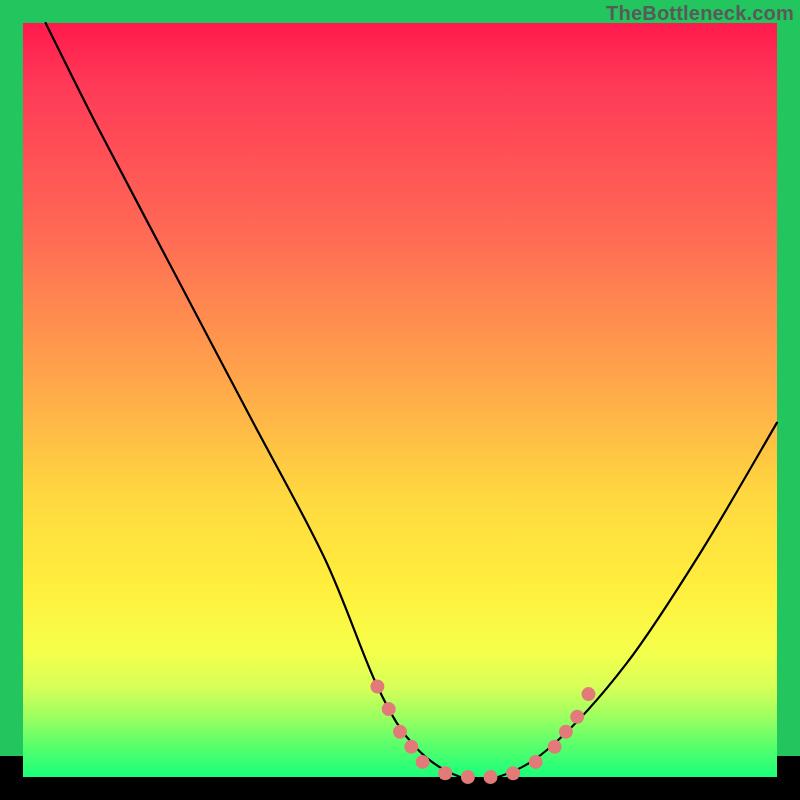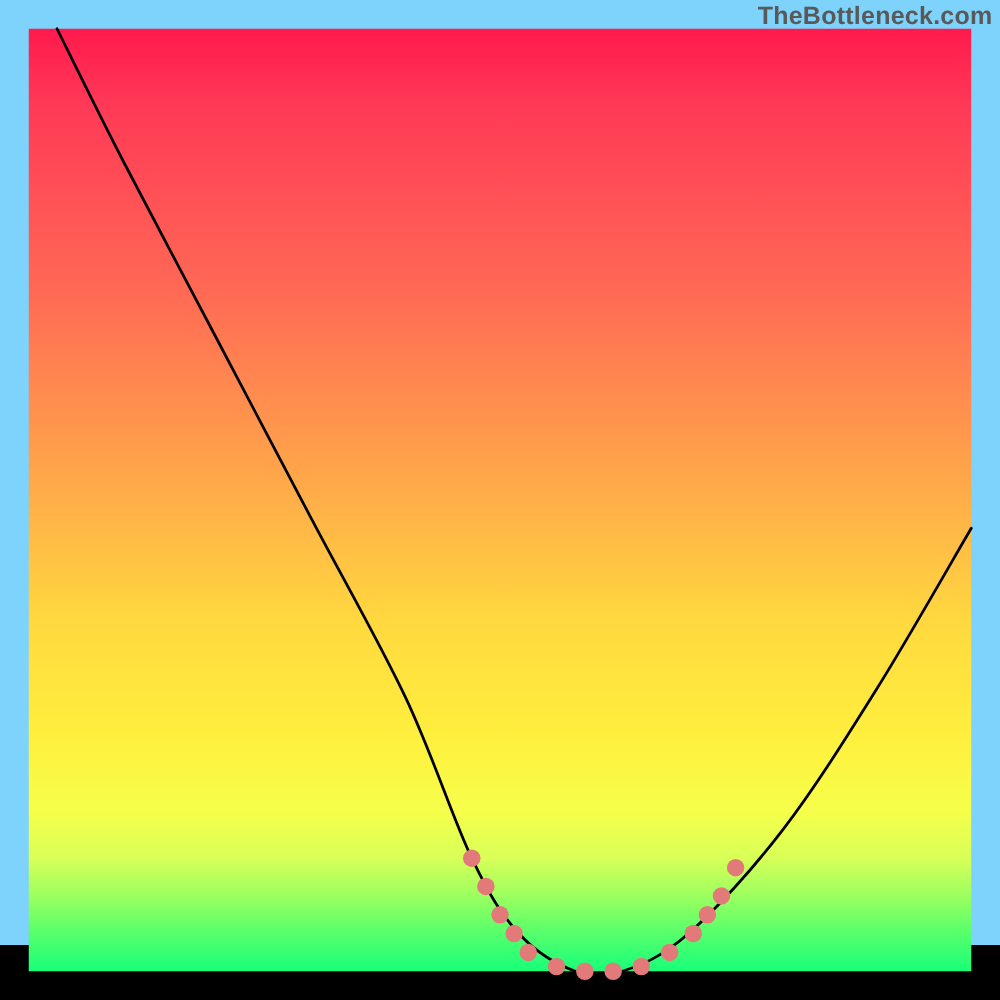--- a/index.html
+++ b/index.html
@@ -10,21 +10,21 @@
     background: #000;
     overflow: hidden;
     font-family: Arial, Helvetica, sans-serif;
   }
   .frame {
     position: absolute;
     left: 0;
     top: 0;
     width: 800px;
     height: 756px;
-    background: #7dd3fc;
+    background: #22c55e;
   }
   .plot-area {
     position: absolute;
     left: 23px;
     top: 23px;
     width: 754px;
     height: 754px;
     
     background: linear-gradient(
       to bottom,

